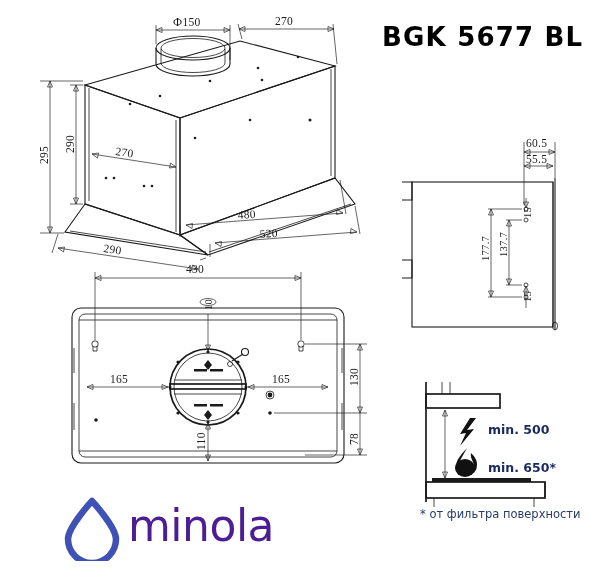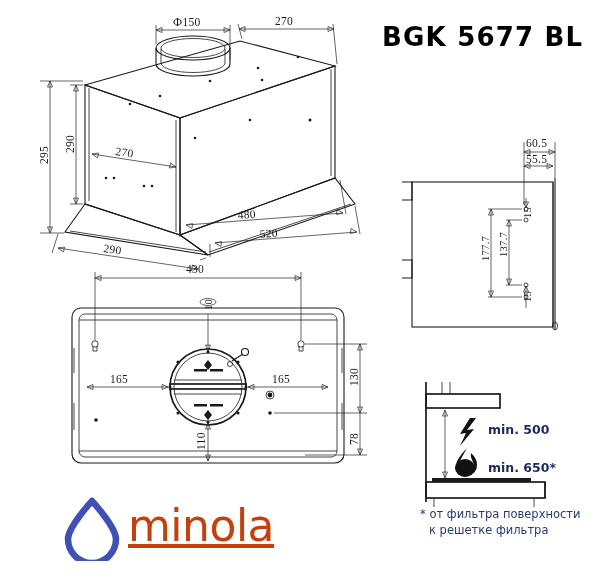--- a/index.html
+++ b/index.html
@@ -16,23 +16,23 @@
           letter-spacing:0.3px;}
   .dimtxt.sm{font-size:10.5px;}
   .title{position:absolute;left:368px;top:22px;font-size:26px;font-weight:bold;
          letter-spacing:1.2px;color:#000;font-family:"DejaVu Sans",sans-serif;margin-left:14px;}
   .warnlbl{font-family:"DejaVu Sans",sans-serif;font-size:12.5px;font-weight:bold;
            fill:#1b2a5e;}
   .foot{position:absolute;left:420px;top:506px;font-size:11.5px;color:#2b3a6b;
         line-height:16px;font-family:"DejaVu Sans",sans-serif;}
   .foot .l2{padding-left:9px;display:block;}
   .logo{position:absolute;left:58px;top:495px;width:240px;height:66px;}
-  .logotxt{position:absolute;left:128px;top:500px;font-size:44px;color:#c2410c;
+  .logotxt{position:absolute;left:128px;top:500px;font-size:44px;color:#4c1d95;
            font-family:"DejaVu Sans",sans-serif;letter-spacing:-0.5px;
-           font-weight:500;text-decoration:underline;}
+           font-weight:500;}
 </style>
 </head>
 <body>
 
 <div class="sheet">
 
   <div class="title">BGK 5677 BL</div>
 
   <svg width="370" height="265" style="position:absolute;left:10px;top:8px;">
 
@@ -360,21 +360,20 @@
     <g>
       <path d="M55,66 c-7,8 -11,12 -11,19 a9,9 0 0,0 18,0 c0,-6 -4,-8 -3,-14
                c4,4 6,7 6,12 a10,10 0 0,1 -20,1" fill="#111"></path>
       <ellipse cx="53" cy="86" rx="10" ry="9" fill="#111"></ellipse>
     </g>
     <text class="warnlbl" x="76" y="90">min. 650*</text>
   </svg>
 
   <div class="foot">
     <span>* от фильтра поверхности</span>
-    <span class="l2">к решетке фильтра</span>
   </div>
 
   <svg class="logo" viewBox="0 0 240 66">
     <g>
       <path d="M34,6 C34,6 10,32 10,44 A24,24 0 0,0 58,44 C58,32 34,6 34,6 Z" fill="none" stroke="#3f51b5" stroke-width="6.5" stroke-linejoin="round"></path>
     </g>
   </svg>
   <div class="logotxt">minola</div>
 
 </div>

